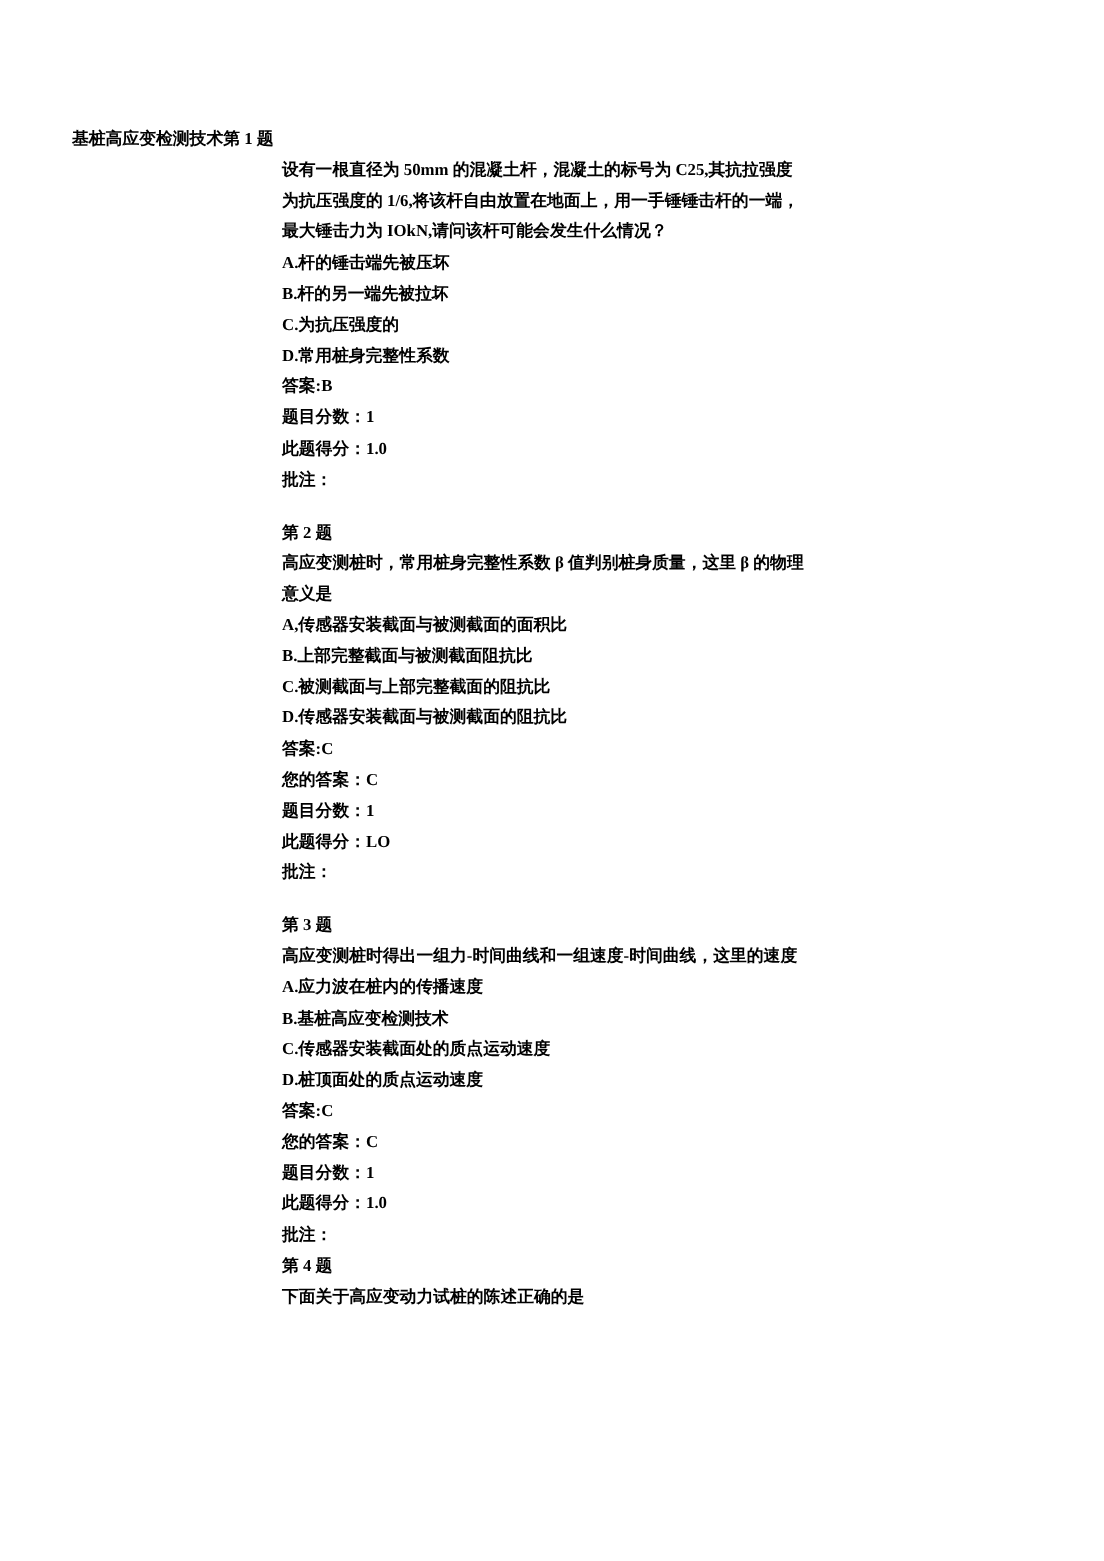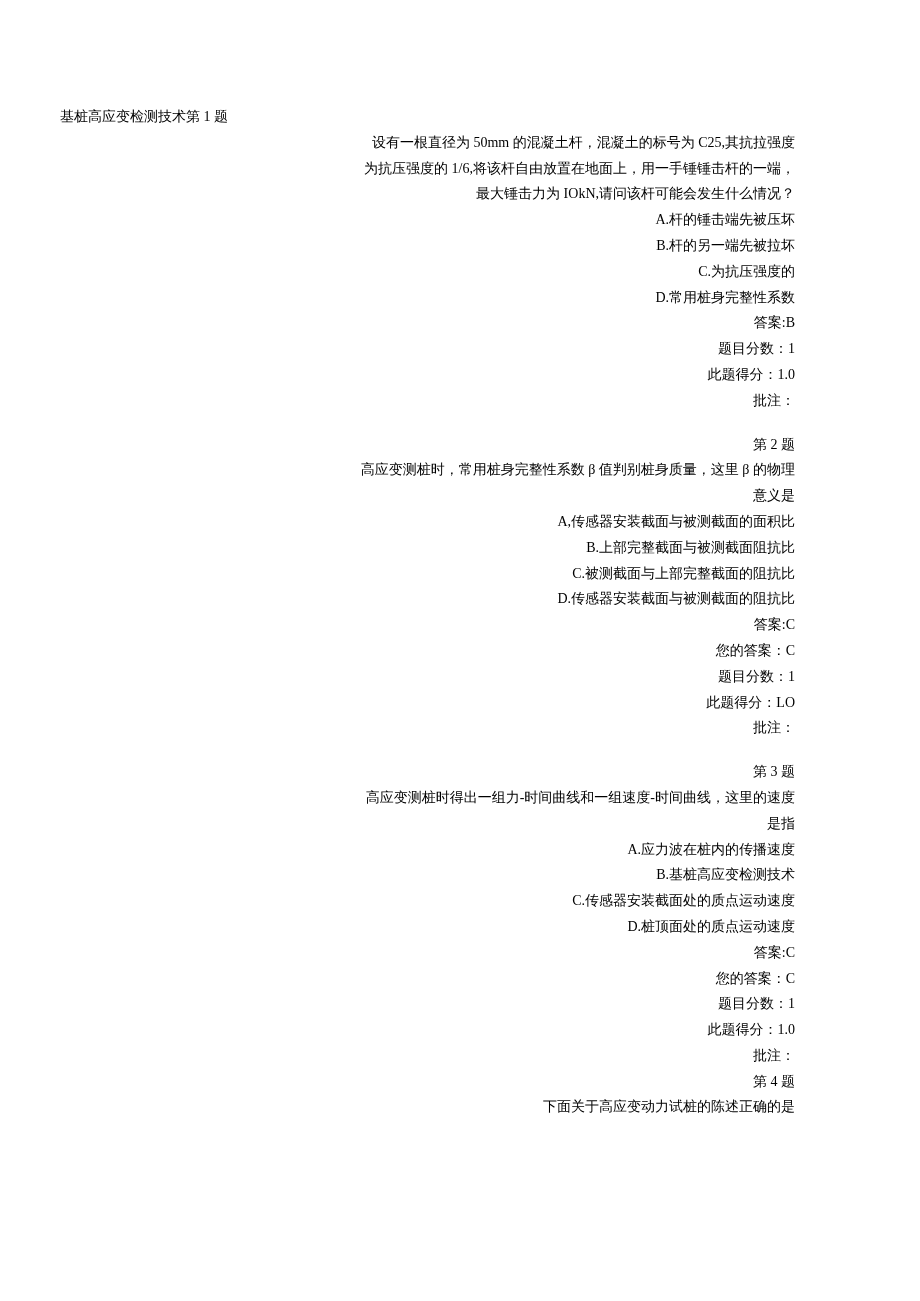--- a/index.html
+++ b/index.html
@@ -9,31 +9,31 @@
     font-family: "SimSun", "宋体", serif;
     font-size: 14px;
     color: #000000;
     line-height: 1.7;
   }
   .page {
     width: 920px;
     min-height: 1301px;
     padding: 105px 60px 60px 60px;
     box-sizing: border-box;
+    font-weight: bold;
   }
   .header-line {
     margin-bottom: 2px;
   }
   .content-col {
     margin-left: 175px;
     width: 560px;
   }
   .block {
     margin-bottom: 2px;
-    text-align: right;
   }
   .para {
     margin: 0 0 2px 0;
   }
   .spaced-top {
     margin-top: 20px;
   }
 </style>
 </head>
 <body>
@@ -71,21 +71,20 @@
       <p class="para">答案:C</p>
       <p class="para">您的答案：C</p>
       <p class="para">题目分数：1</p>
       <p class="para">此题得分：LO</p>
       <p class="para">批注：</p>
     </div>
 
     <div class="block spaced-top">
       <p class="para">第 3 题</p>
       <p class="para">高应变测桩时得出一组力-时间曲线和一组速度-时间曲线，这里的速度</p>
-      <p class="para">是指</p>
       <p class="para">A.应力波在桩内的传播速度</p>
       <p class="para">B.基桩高应变检测技术</p>
       <p class="para">C.传感器安装截面处的质点运动速度</p>
       <p class="para">D.桩顶面处的质点运动速度</p>
       <p class="para">答案:C</p>
       <p class="para">您的答案：C</p>
       <p class="para">题目分数：1</p>
       <p class="para">此题得分：1.0</p>
       <p class="para">批注：</p>
     </div>

